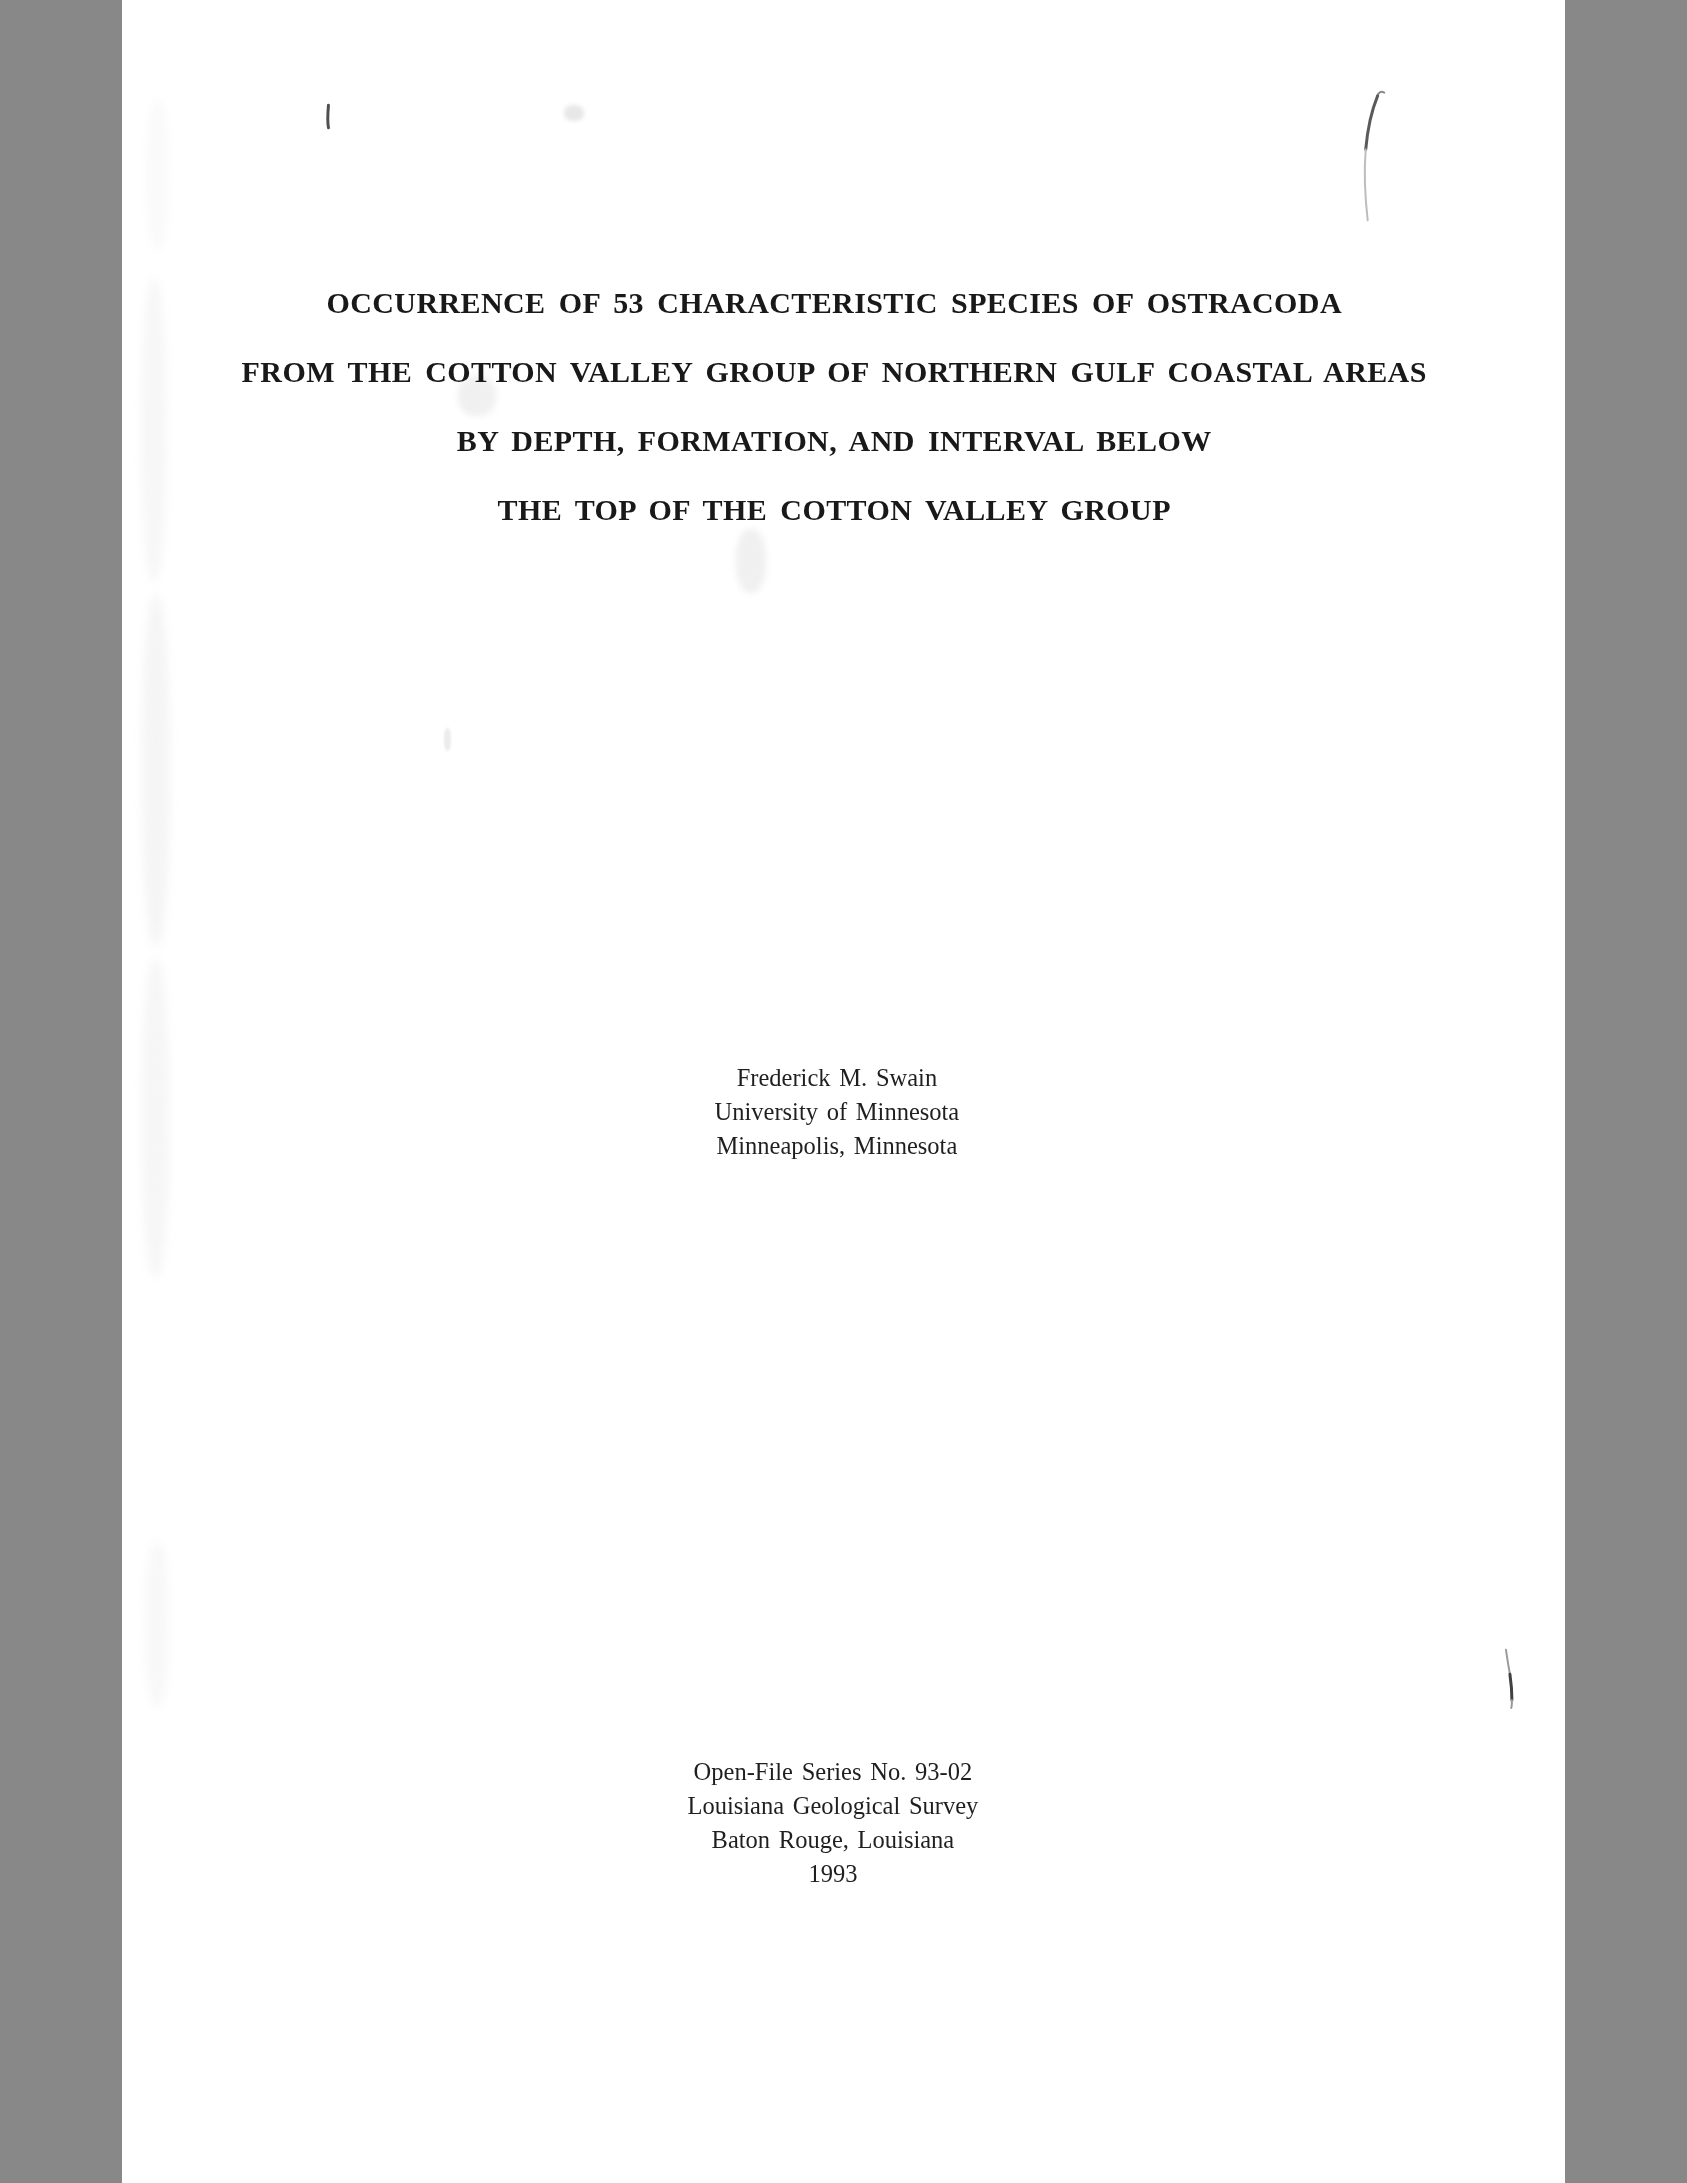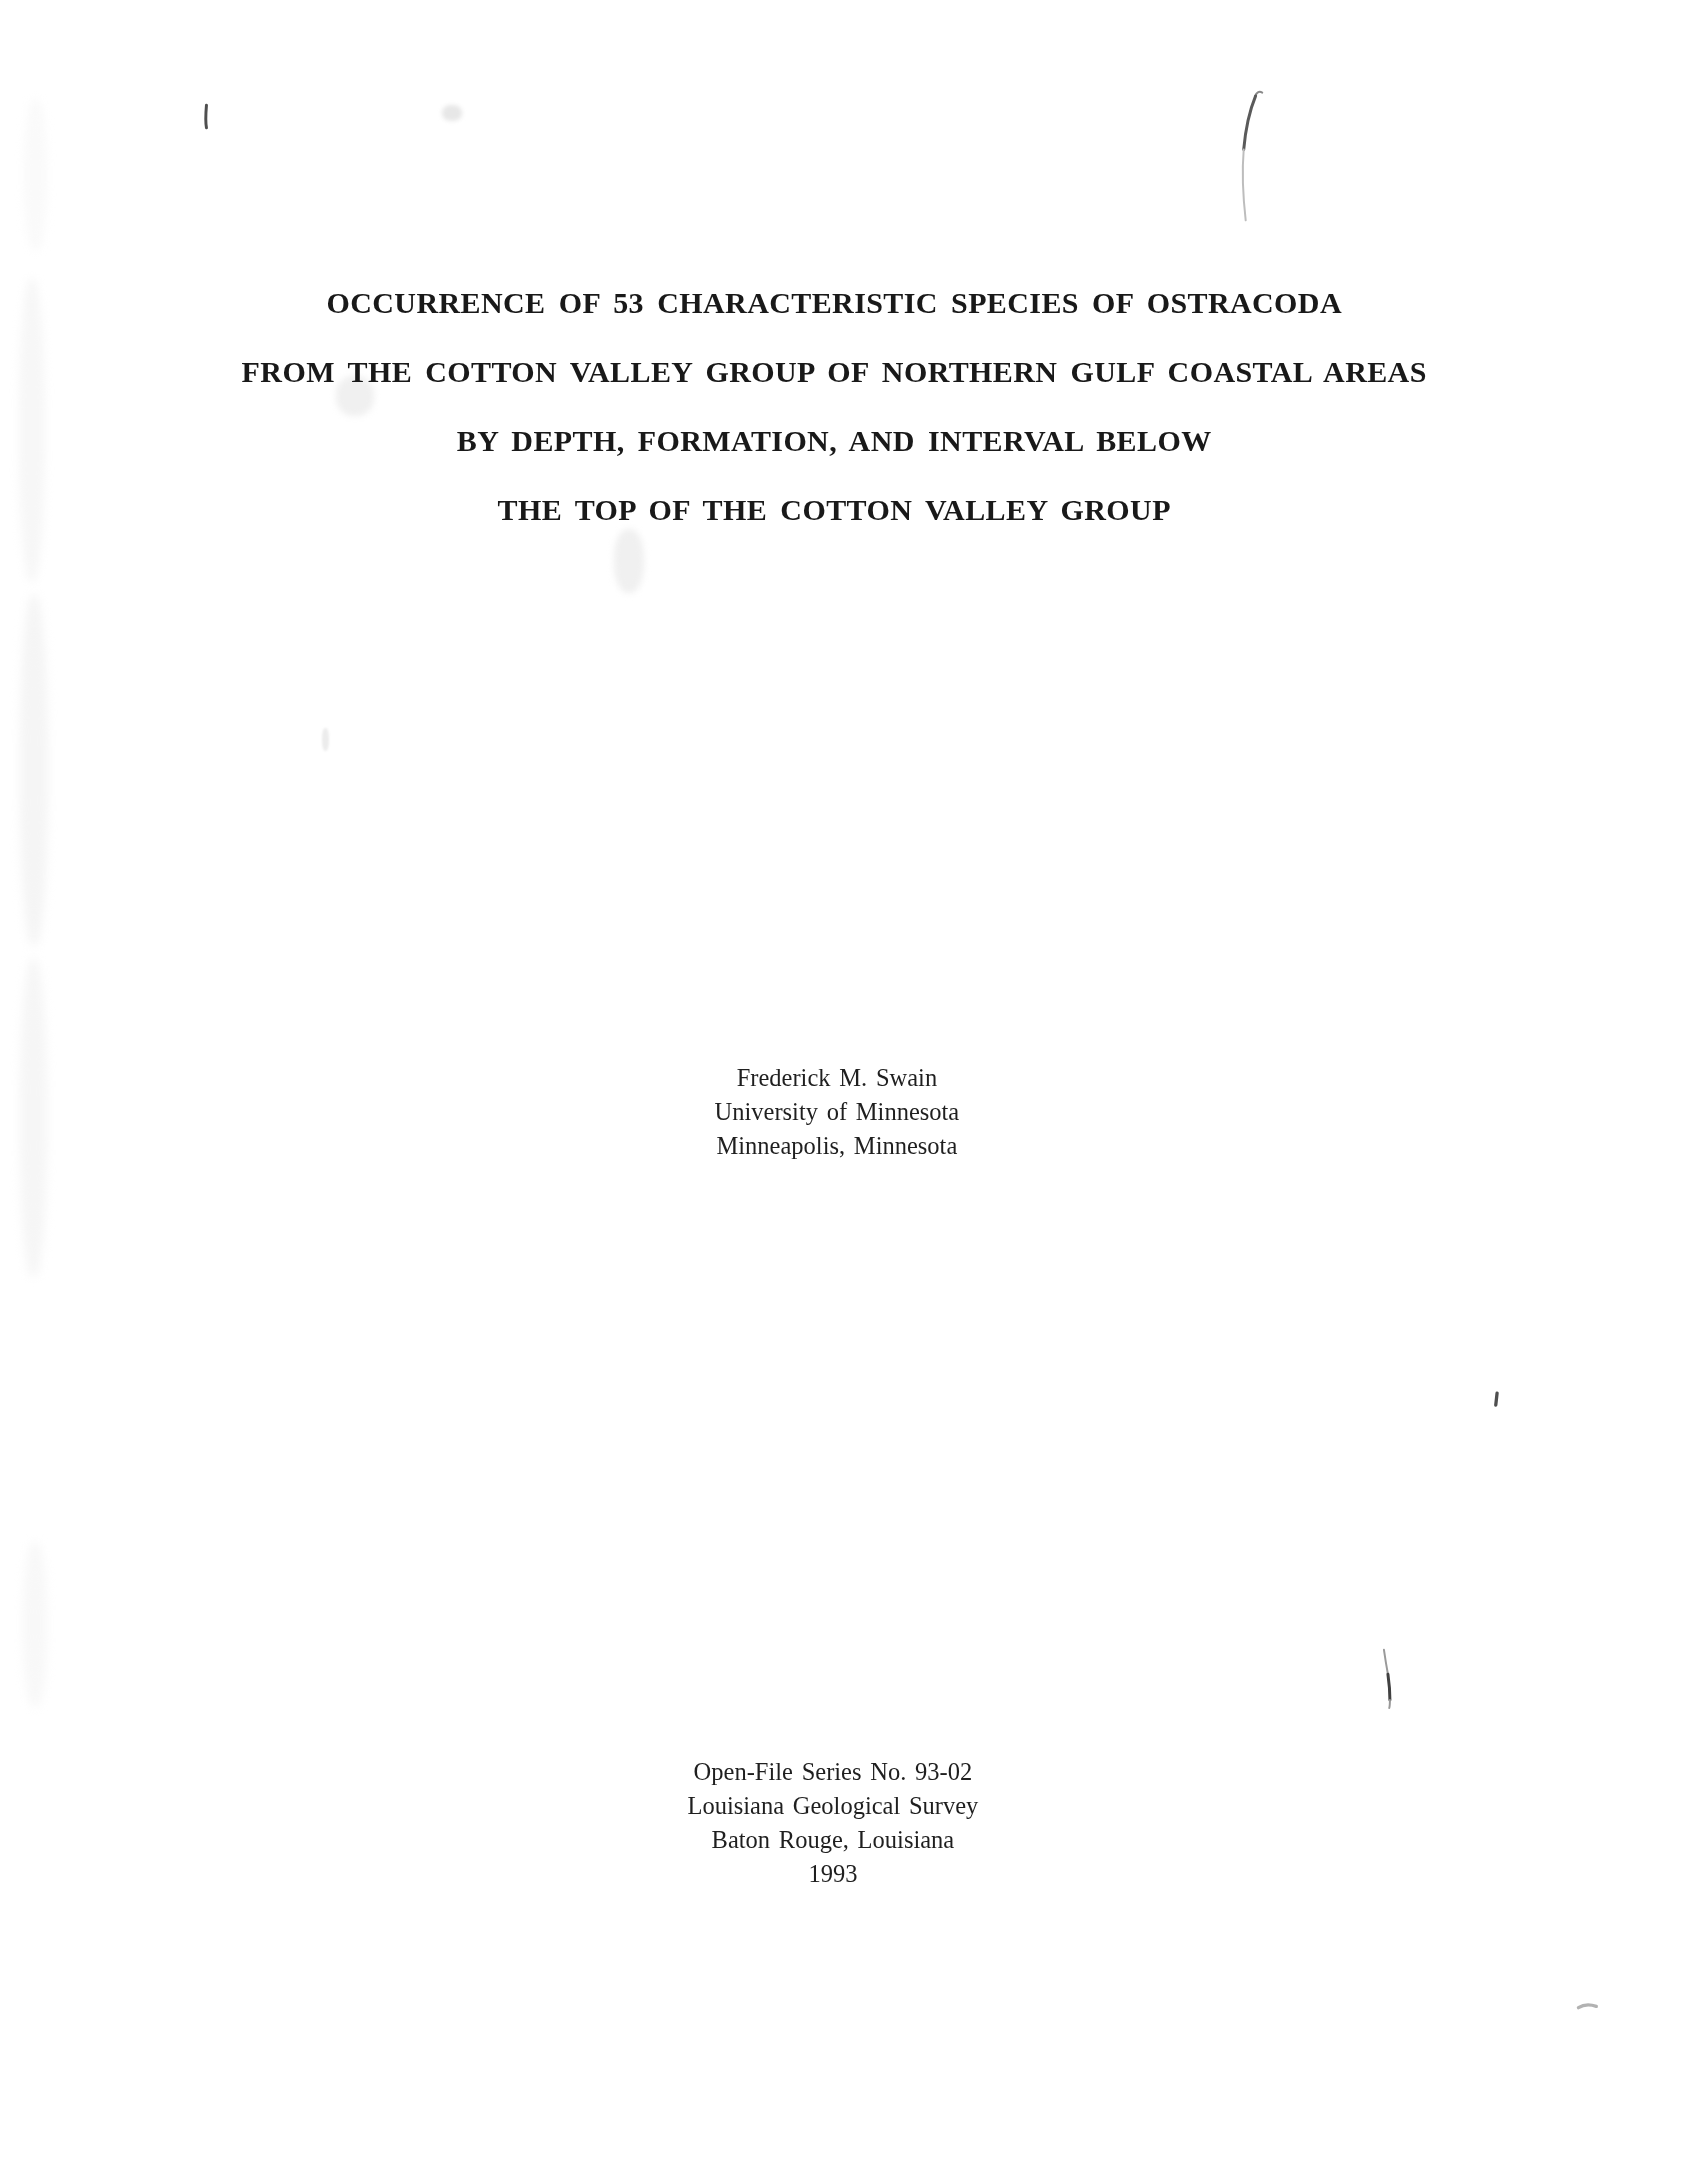--- a/index.html
+++ b/index.html
@@ -2,21 +2,21 @@
 <html style="font-size:10.6px"><head>
 <meta charset="utf-8">
 <style>
   html, body {
     margin: 0;
     padding: 0;
     background: #888;
   }
   .page {
     position: relative;
-    width: 1687px;
+    width: 1443px;
     height: 2183px;
     margin: 0 auto;
     background: #ffffff;
     overflow: hidden;
     font-family: "Liberation Serif", "DejaVu Serif", serif;
     color: #1c1c1c;
   }
 
   
   .title-block {

